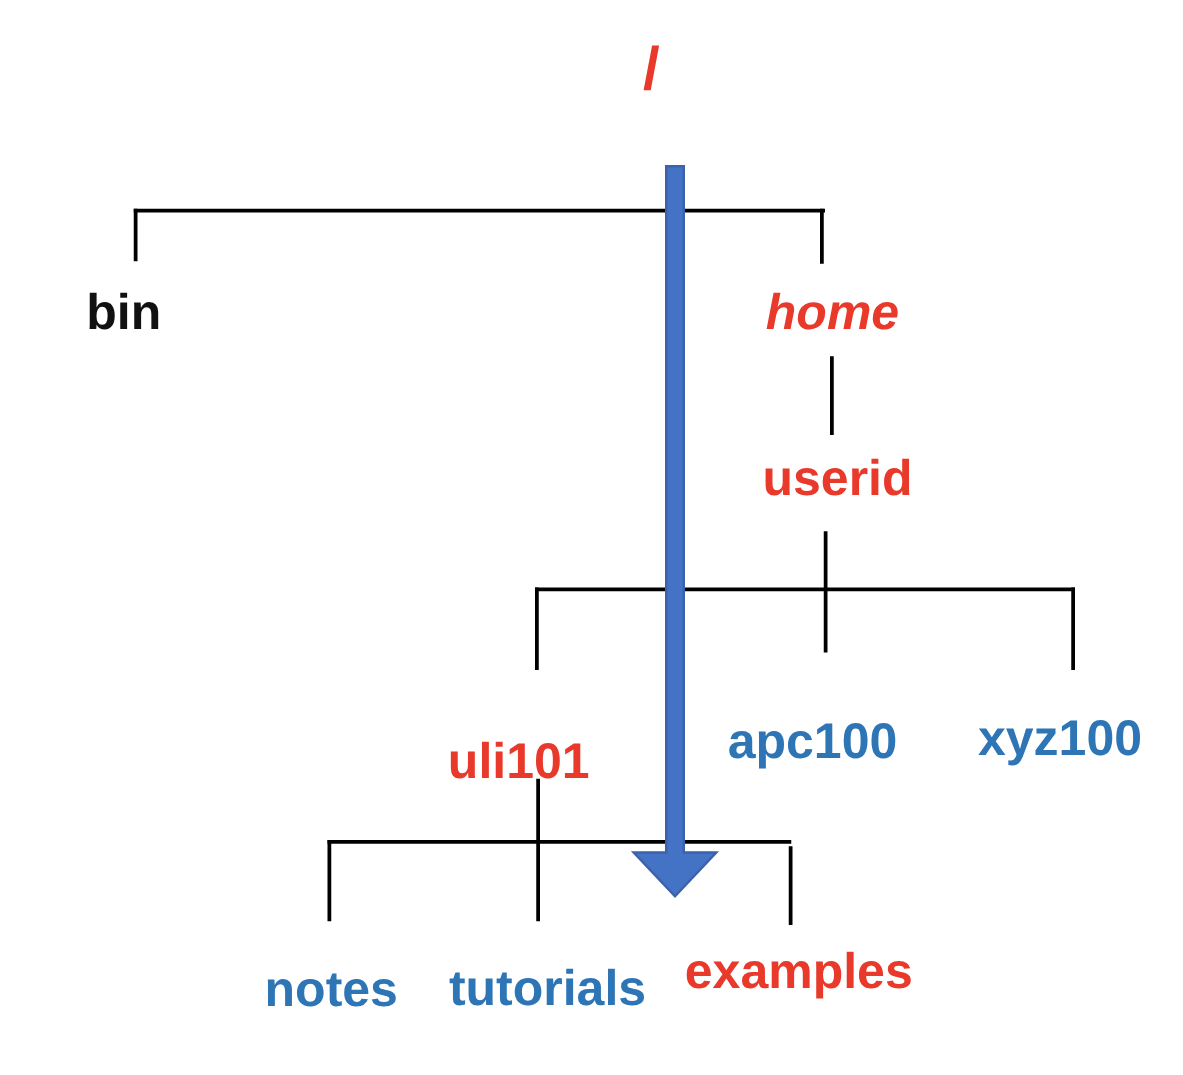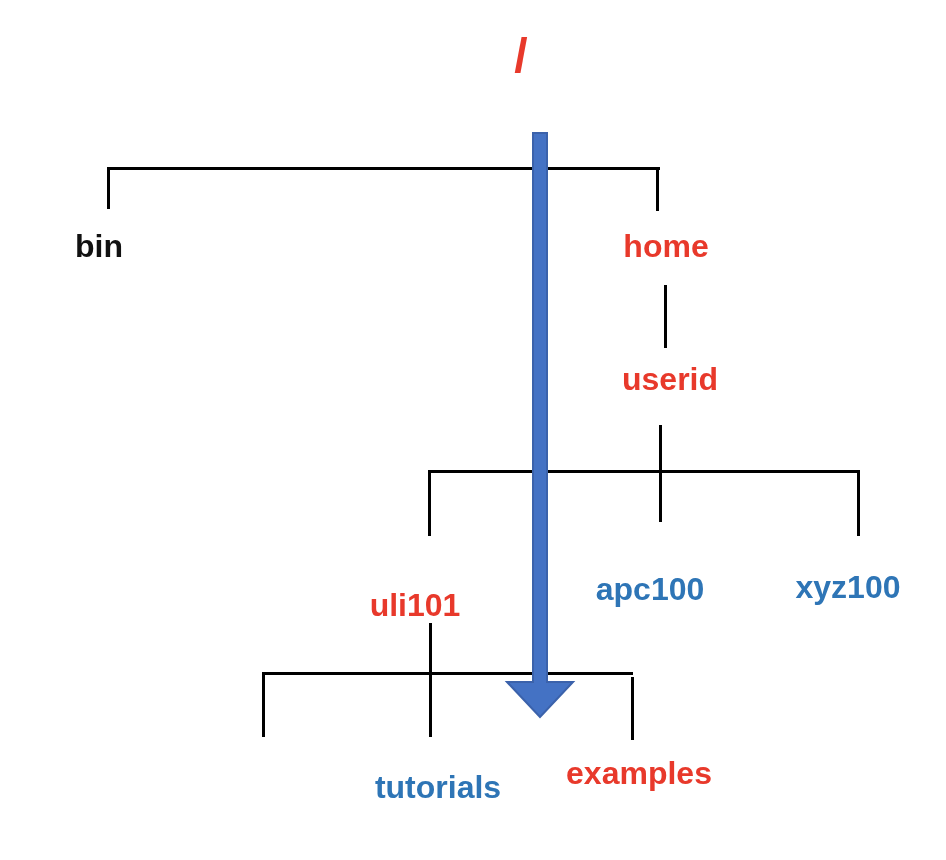--- a/index.html
+++ b/index.html
@@ -2,21 +2,21 @@
 <html style="--red: #e8392b; --blue: #2e75b6; --black: #111111; --line: #000000; --arrow-fill: #4472c4; --arrow-stroke: #3b62ab;"><head>
 <meta charset="utf-8">
 <style>
   html,body{margin:0;padding:0;background:#ffffff;}
   .canvas{
     position:relative;width:946px;height:860px;background:#ffffff;
     font-family:"Liberation Sans",sans-serif;overflow:hidden;
   }
   .node{
     position:absolute;transform:translateX(-50%);
-    font-weight:700;font-size:32px;line-height:1;white-space:nowrap;
+    font-weight:700;font-size:40px;line-height:1;white-space:nowrap;
   }
   .node.red{color:var(--red);}
   .node.blue{color:var(--blue);margin-top:15px;}
   .node.black{color:var(--black);}
   .root-node{font-size:48px;}
   .line{position:absolute;background:var(--line);}
   .arrow-layer{position:absolute;left:0;top:0;z-index:5;pointer-events:none;}
 </style>
 </head>
 <body>
@@ -34,25 +34,26 @@
   <div class="line" style="left:428px;top:470px;width:3px;height:66px;"></div>
   <div class="line" style="left:857px;top:470px;width:3px;height:66px;"></div>
 
   <div class="line" style="left:429px;top:623px;width:3px;height:114px;"></div>
   <div class="line" style="left:262px;top:672px;width:371px;height:3px;"></div>
   <div class="line" style="left:262px;top:672px;width:3px;height:65px;"></div>
   <div class="line" style="left:631px;top:677px;width:3px;height:63px;"></div>
 
   <div class="node root-node red" style="left:521px;top:32px;">/</div>
   <div class="node black" style="left:99px;top:230px;">bin</div>
-  <div class="node red" style="left:666px;top:230px;">home</div>
+  <div class="node red" style="left:666px;top:230px;font-style:italic;">home</div>
   <div class="node red" style="left:670px;top:363px;">userid</div>
   <div class="node red" style="left:415px;top:589px;">uli101</div>
   <div class="node blue" style="left:650px;top:558px;">apc100</div>
   <div class="node blue" style="left:848px;top:556px;">xyz100</div>
+  <div class="node blue" style="left:265px;top:757px;">notes</div>
   <div class="node red" style="left:639px;top:757px;">examples</div>
   <div class="node blue" style="left:438px;top:756px;">tutorials</div>
 
   <svg class="arrow-layer" width="946" height="860" viewBox="0 0 946 860" aria-hidden="true">
     <path d="M 533 133 L 547 133 L 547 682 L 573 682 L 540 717 L 507 682 L 533 682 Z" fill="var(--arrow-fill)" stroke="var(--arrow-stroke)" stroke-width="2" stroke-linejoin="miter"></path>
   </svg>
 
 </div>
 
 </body></html>

